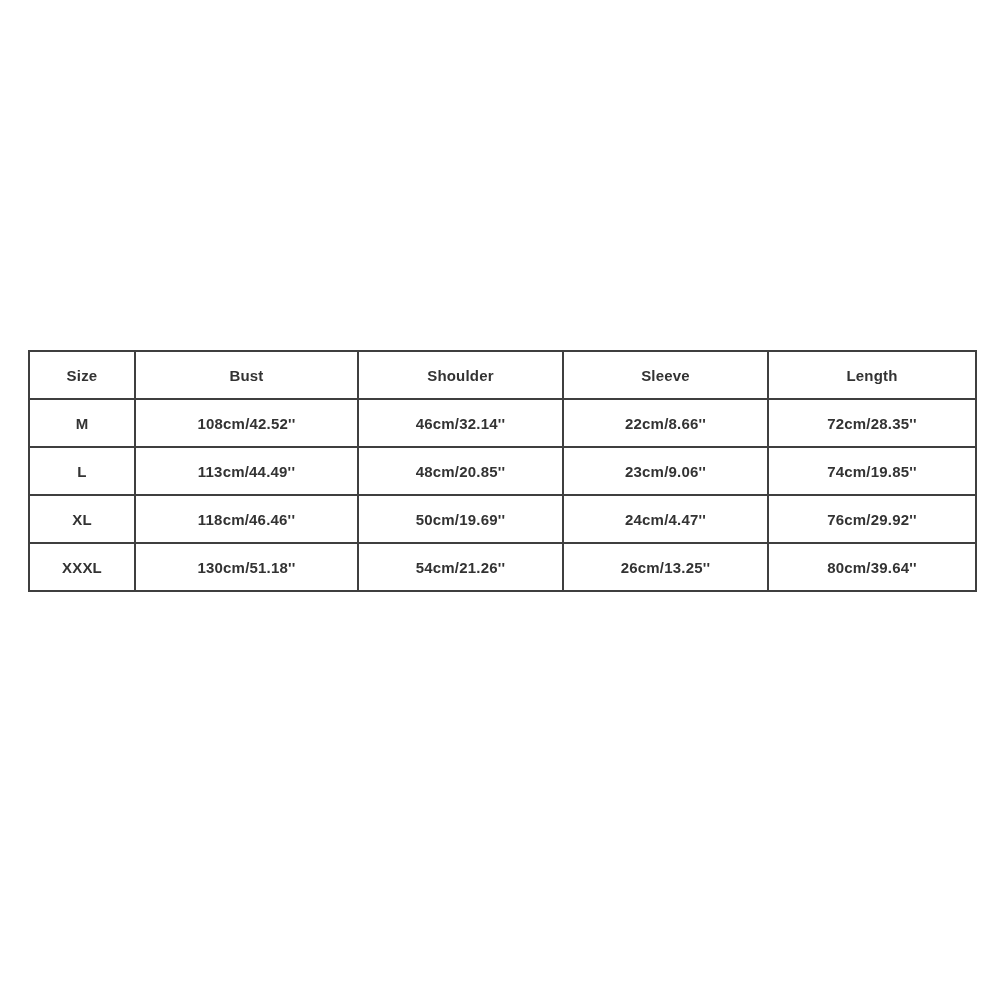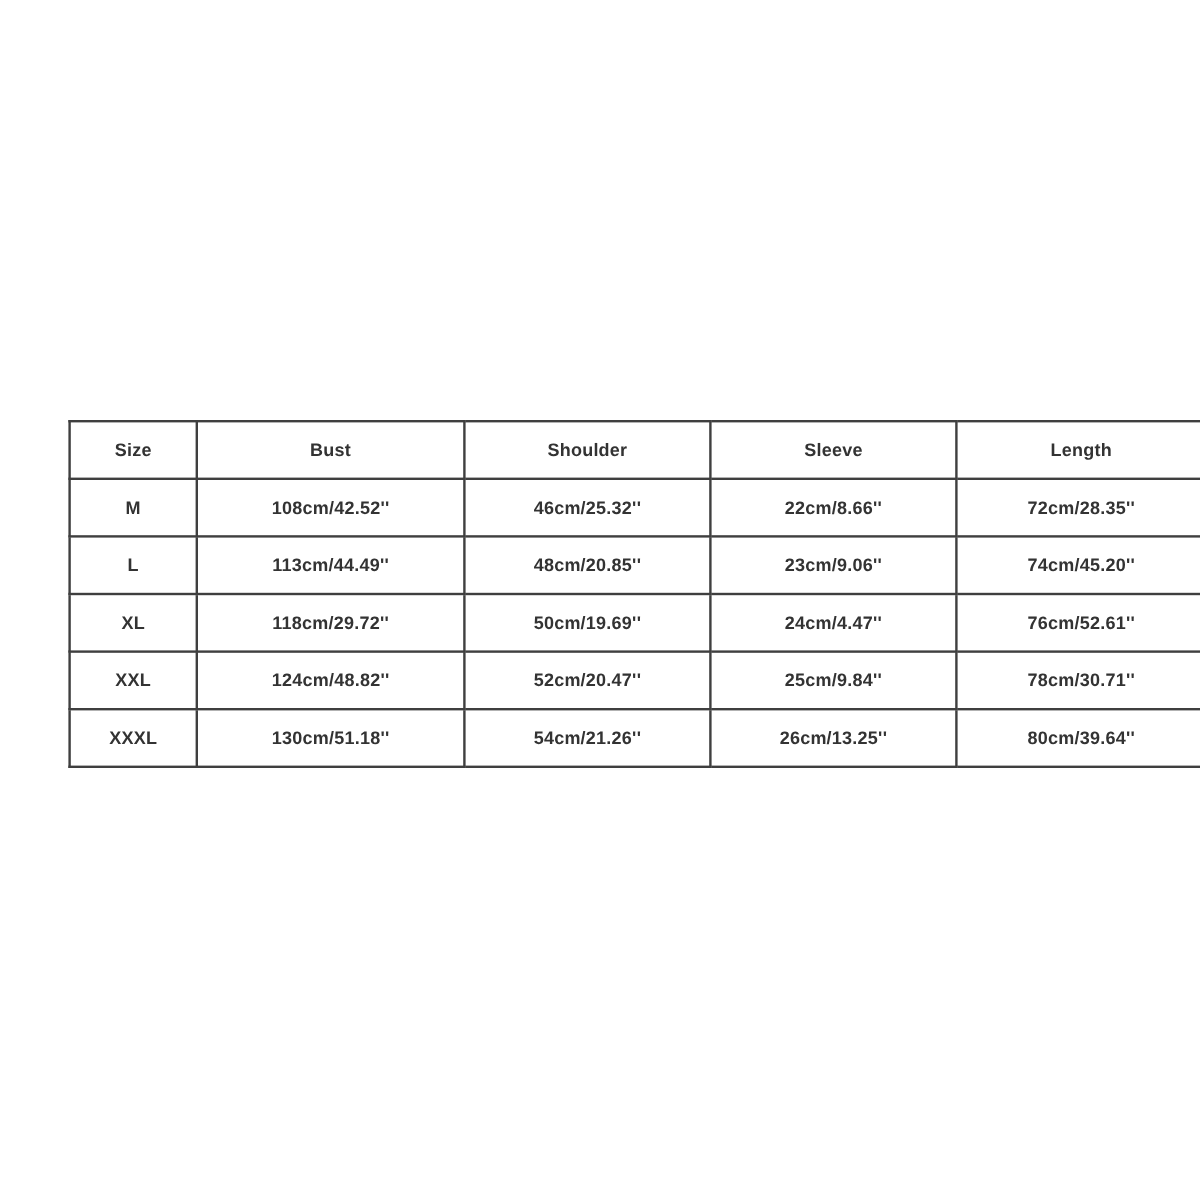--- a/index.html
+++ b/index.html
@@ -8,21 +8,20 @@
     width: 1000px;
     height: 1000px;
     background: #ffffff;
     font-family: "Liberation Sans", sans-serif;
   }
   .size-chart-wrap {
     position: absolute;
     left: 28px;
     top: 350px;
     width: 757px;
-    margin-left: 29px;
   }
   table.size-chart {
     border-collapse: collapse;
     width: 947px;
     table-layout: fixed;
   }
   table.size-chart th,
   table.size-chart td {
     border: 2px solid #3f3f3f;
     height: 46px;
@@ -59,44 +58,37 @@
         <th>Bust</th>
         <th>Shoulder</th>
         <th>Sleeve</th>
         <th>Length</th>
       </tr>
     </thead>
     <tbody>
       <tr>
         <td>M</td>
         <td>108cm/42.52''</td>
-        <td>46cm/25.32''</td>
+        <td>46cm/32.14''</td>
         <td>22cm/8.66''</td>
         <td>72cm/28.35''</td>
       </tr>
       <tr>
         <td>L</td>
         <td>113cm/44.49''</td>
         <td>48cm/20.85''</td>
         <td>23cm/9.06''</td>
-        <td>74cm/45.20''</td>
+        <td>74cm/19.85''</td>
       </tr>
       <tr>
         <td>XL</td>
-        <td>118cm/29.72''</td>
+        <td>118cm/46.46''</td>
         <td>50cm/19.69''</td>
         <td>24cm/4.47''</td>
-        <td>76cm/52.61''</td>
-      </tr>
-      <tr>
-        <td>XXL</td>
-        <td>124cm/48.82''</td>
-        <td>52cm/20.47''</td>
-        <td>25cm/9.84''</td>
-        <td>78cm/30.71''</td>
+        <td>76cm/29.92''</td>
       </tr>
       <tr>
         <td>XXXL</td>
         <td>130cm/51.18''</td>
         <td>54cm/21.26''</td>
         <td>26cm/13.25''</td>
         <td>80cm/39.64''</td>
       </tr>
     </tbody>
   </table>

